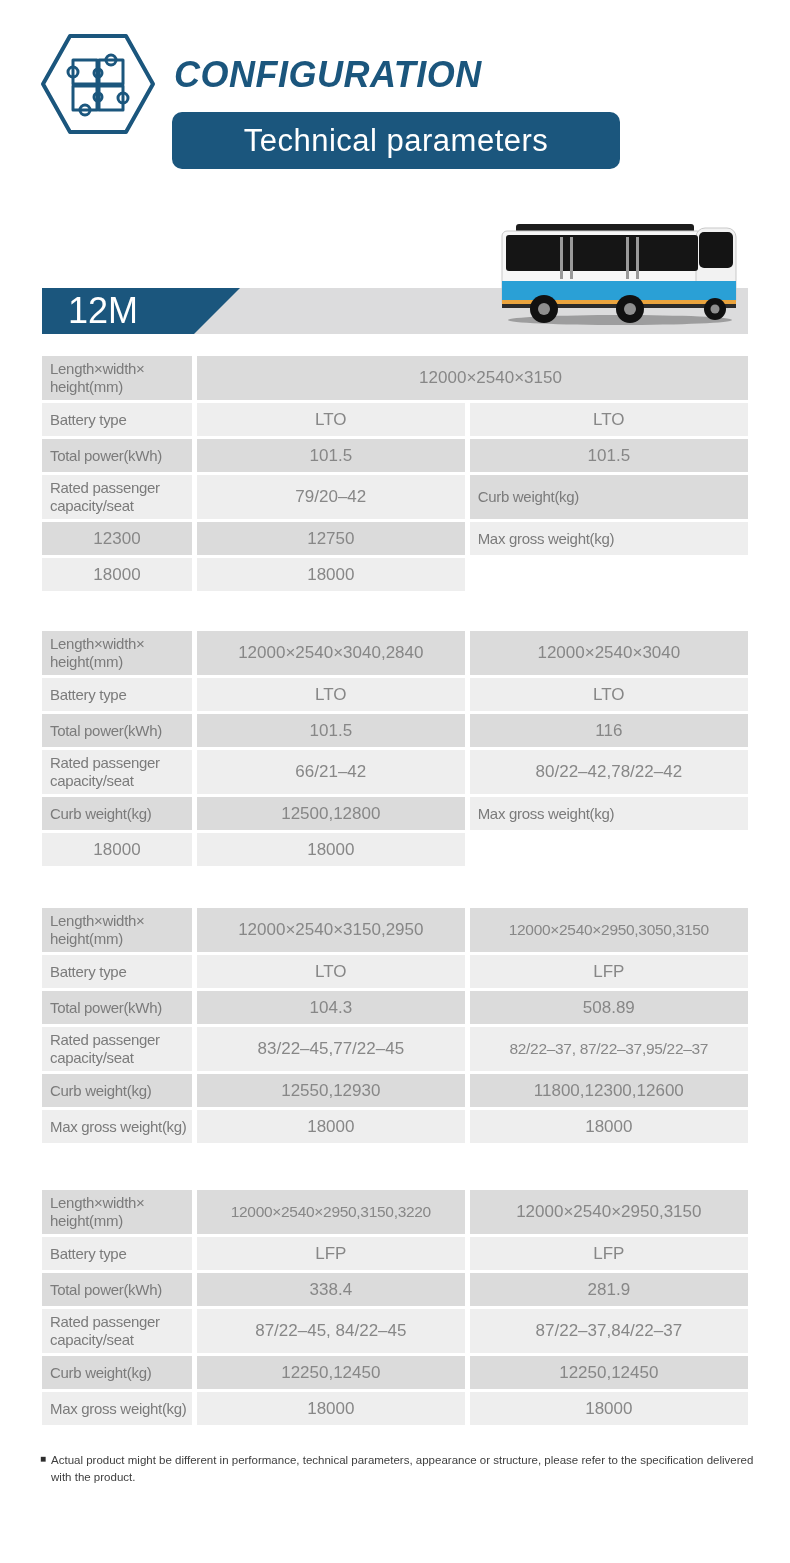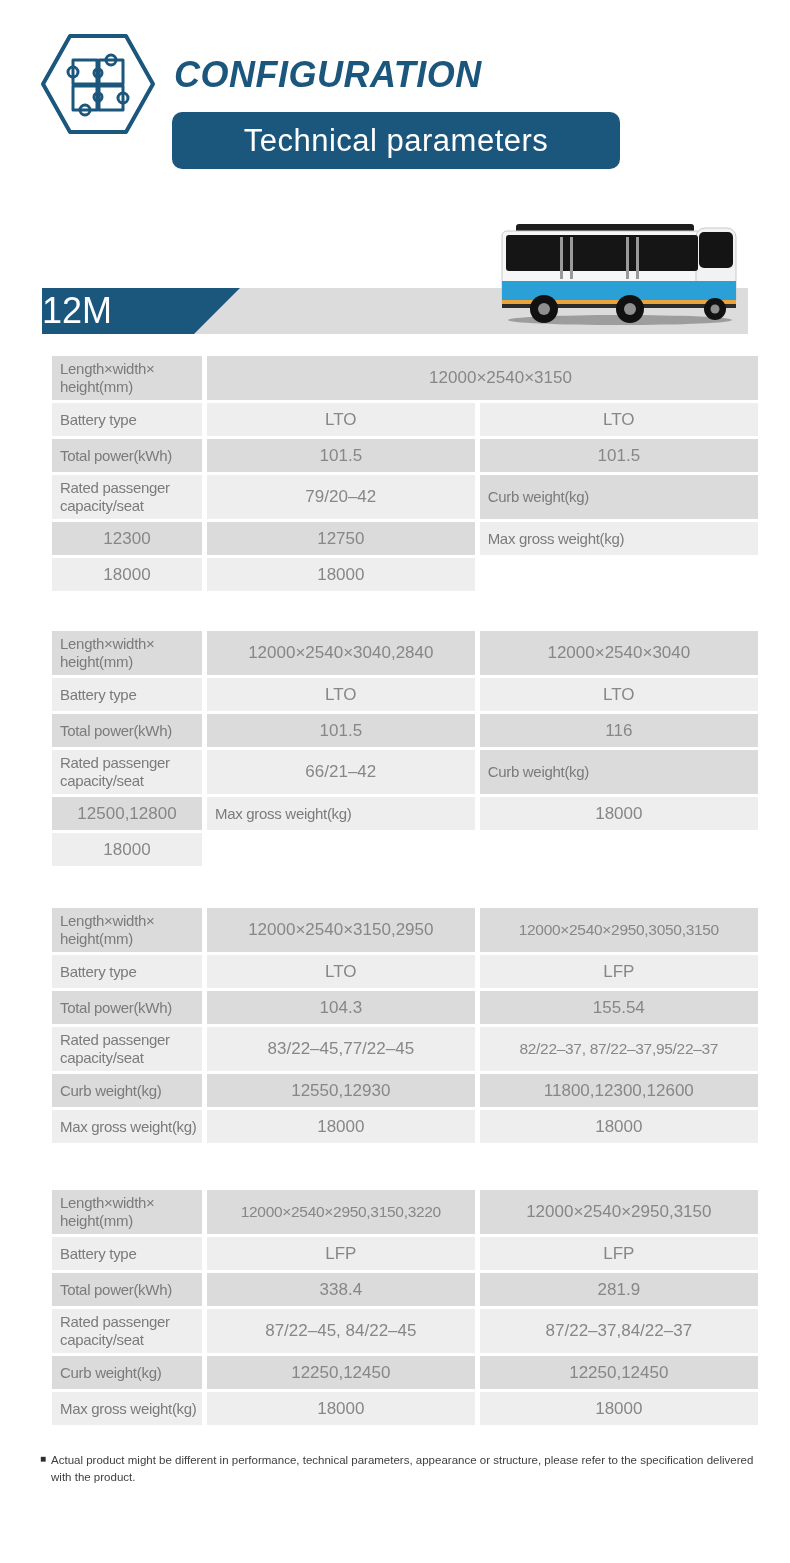--- a/index.html
+++ b/index.html
@@ -35,25 +35,25 @@
   }
   
   .band{position:absolute;left:42px;top:288px;width:706px;height:46px;background:var(--band,#dcdcdd);}
   .model-banner{
     position:absolute;left:42px;top:288px;width:200px;height:46px;
     background:var(--accent,#1b567d);
     clip-path:polygon(0 0,99% 0,76% 100%,0 100%);
     display:flex;align-items:center;
     padding-left:0;
   }
-  .model-banner span{color:#fff;font-size:36px;font-weight:400;}
+  .model-banner span{color:#fff;font-size:36px;margin-left:26px;font-weight:400;}
   .bus{position:absolute;left:498px;top:218px;width:242px;height:110px;}
   
   .spec-table{
-    position:absolute;left:52px;width:706px;
+    position:absolute;left:42px;width:706px;
     display:grid;
     grid-template-columns:150px 1fr 1.04fr;
     grid-template-rows:44px 33px 33px 44px 33px 33px;
     column-gap:5px;row-gap:3px;
   }
   .t1{top:356px;} .t2{top:631px;} .t3{top:908px;} .t4{top:1190px;}
   .cell{display:flex;align-items:center;}
   .cell.dark{background:var(--row-dark,#dbdbdb);}
   .cell.light{background:var(--row-light,#eeeeee);}
   .cell.label{
@@ -165,36 +165,37 @@
       <div class="cell value dark">12000×2540×3040,2840</div>
       <div class="cell value dark">12000×2540×3040</div>
       <div class="cell label light">Battery type</div>
       <div class="cell value light">LTO</div>
       <div class="cell value light">LTO</div>
       <div class="cell label dark">Total power(kWh)</div>
       <div class="cell value dark">101.5</div>
       <div class="cell value dark">116</div>
       <div class="cell label light">Rated passenger capacity/seat</div>
       <div class="cell value light">66/21–42</div>
+      <div class="cell value light">80/22–42,78/22–42</div>
       <div class="cell label dark">Curb weight(kg)</div>
       <div class="cell value dark">12500,12800</div>
       <div class="cell label light">Max gross weight(kg)</div>
       <div class="cell value light">18000</div>
       <div class="cell value light">18000</div>
     </div>
   <div class="spec-table t3">
       <div class="cell label dark">Length×width× height(mm)</div>
       <div class="cell value dark">12000×2540×3150,2950</div>
       <div class="cell value dark long">12000×2540×2950,3050,3150</div>
       <div class="cell label light">Battery type</div>
       <div class="cell value light">LTO</div>
       <div class="cell value light">LFP</div>
       <div class="cell label dark">Total power(kWh)</div>
       <div class="cell value dark">104.3</div>
-      <div class="cell value dark">155.54</div>
+      <div class="cell value dark">508.89</div>
       <div class="cell label light">Rated passenger capacity/seat</div>
       <div class="cell value light">83/22–45,77/22–45</div>
       <div class="cell value light long">82/22–37, 87/22–37,95/22–37</div>
       <div class="cell label dark">Curb weight(kg)</div>
       <div class="cell value dark">12550,12930</div>
       <div class="cell value dark">11800,12300,12600</div>
       <div class="cell label light">Max gross weight(kg)</div>
       <div class="cell value light">18000</div>
       <div class="cell value light">18000</div>
     </div>

